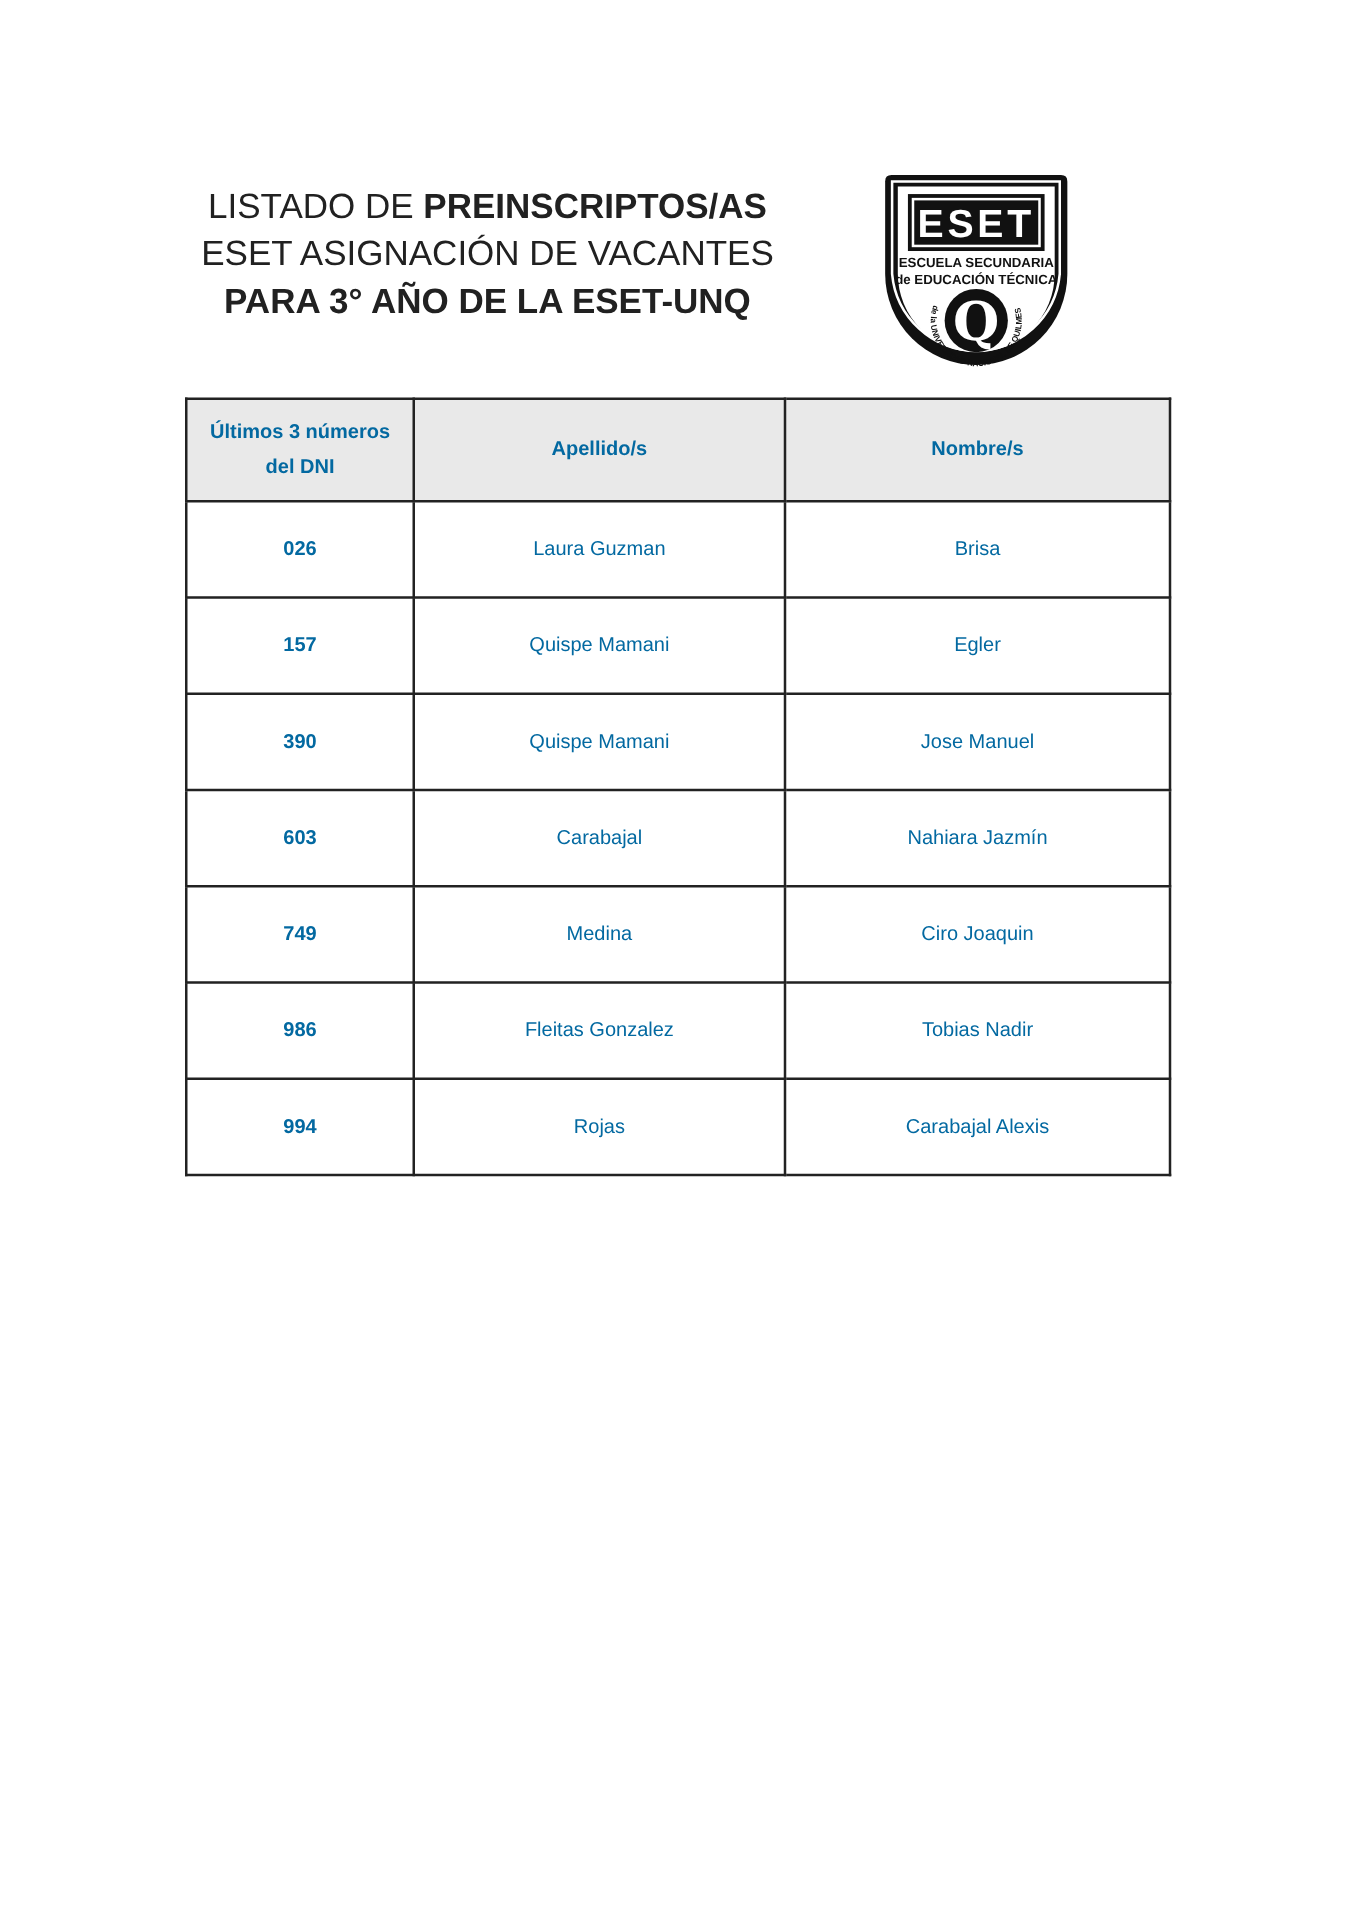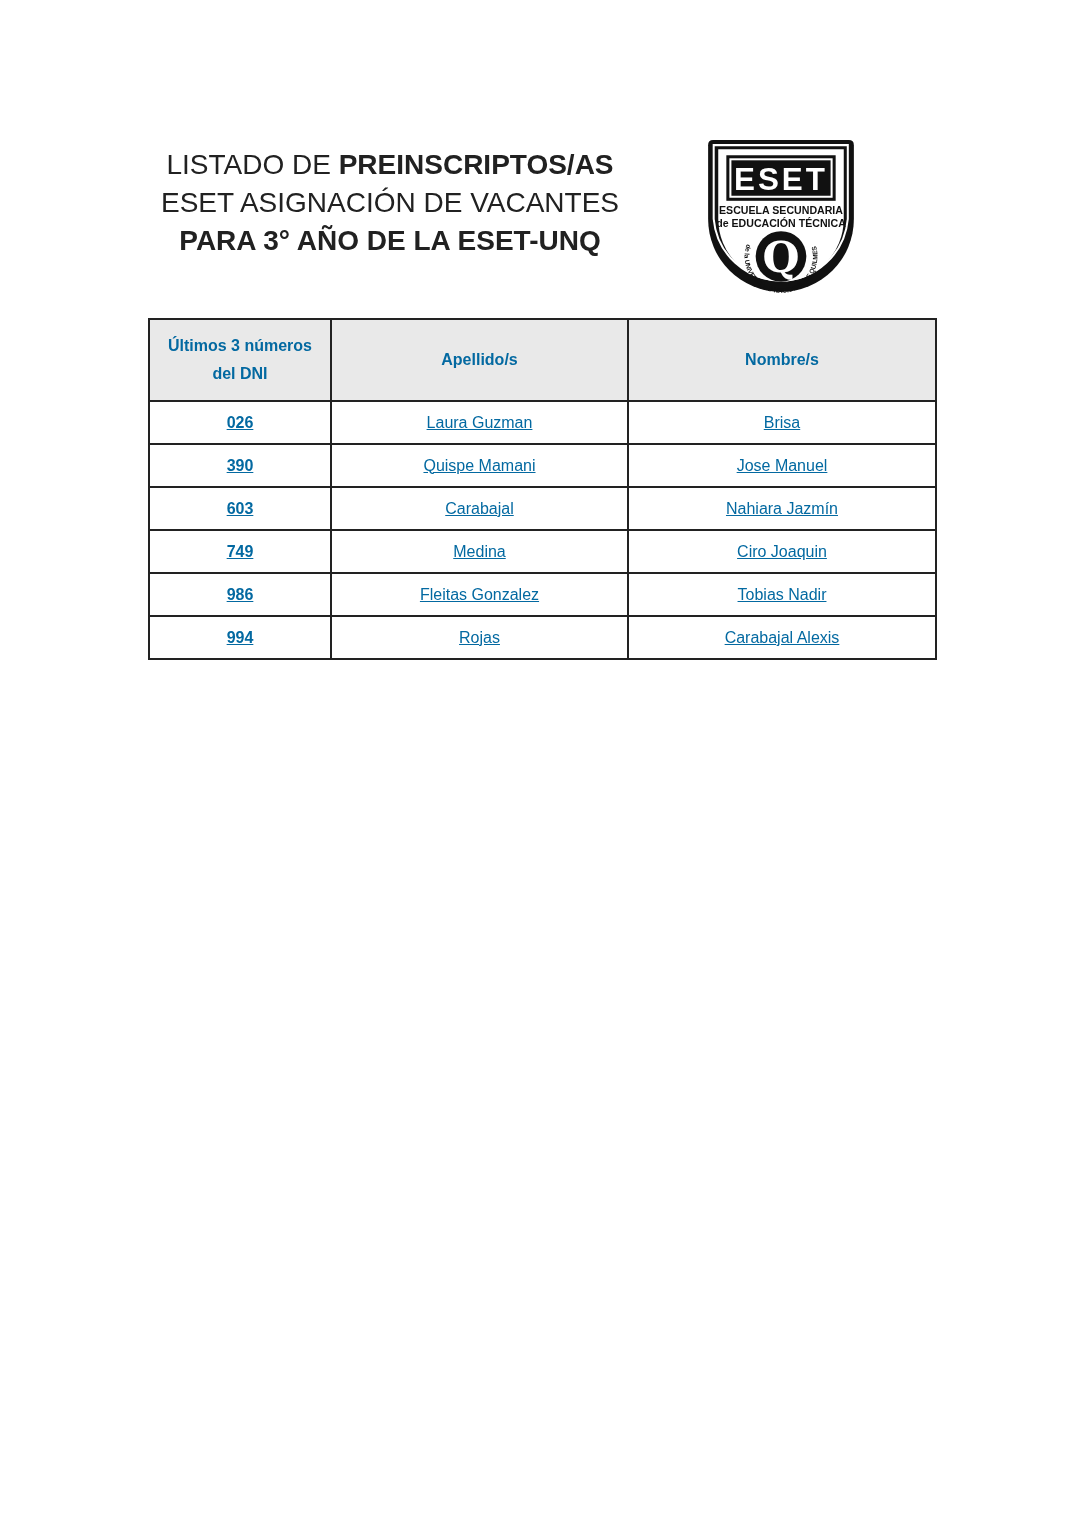--- a/index.html
+++ b/index.html
@@ -53,24 +53,23 @@
     font-size: 16px;
   }
   table.roster th {
     background: #e9e9e9;
     font-weight: 700;
     line-height: 28px;
     padding: 12px 14px;
   }
   table.roster td {
     height: 41px;
-    padding: 0 8px;
+    padding: 17px 8px;
     font-weight: 400;
     background: #ffffff;
-    text-decoration: underline;
   }
   table.roster td.dni { font-weight: 700; }
 </style>
 </head>
 <body>
 
 <div class="page">
 
   <div class="title-block">
     <div><span>LISTADO DE </span><span class="bold">PREINSCRIPTOS/AS</span></div>
@@ -119,20 +118,25 @@
         <th>Nombre/s</th>
       </tr>
     </thead>
     <tbody id="roster-body">
         <tr>
           <td class="dni">026</td>
           <td>Laura Guzman</td>
           <td>Brisa</td>
         </tr>
         <tr>
+          <td class="dni">157</td>
+          <td>Quispe Mamani</td>
+          <td>Egler</td>
+        </tr>
+        <tr>
           <td class="dni">390</td>
           <td>Quispe Mamani</td>
           <td>Jose Manuel</td>
         </tr>
         <tr>
           <td class="dni">603</td>
           <td>Carabajal</td>
           <td>Nahiara Jazmín</td>
         </tr>
         <tr>

